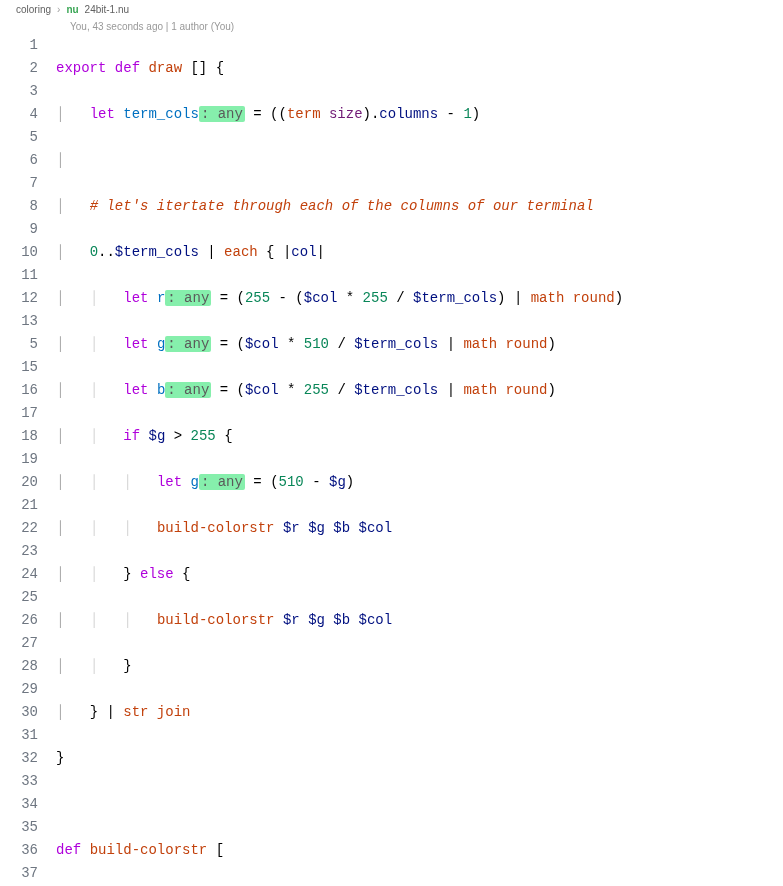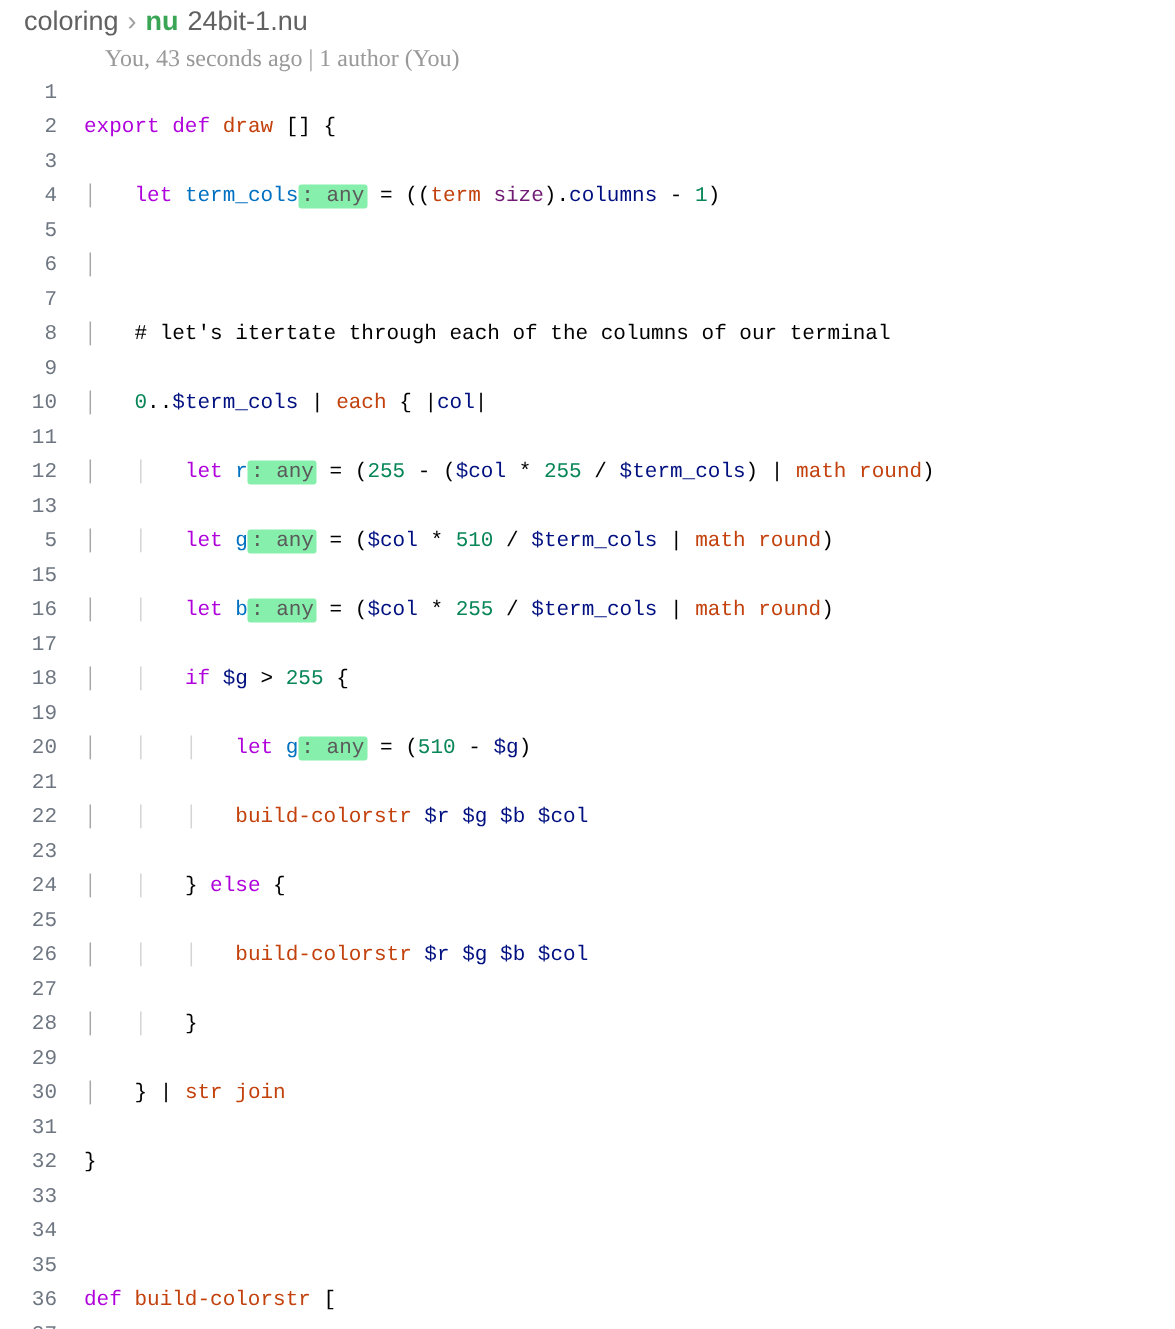--- a/index.html
+++ b/index.html
@@ -9,32 +9,32 @@
     background: #ffffff;
     width: 783px;
     height: 886px;
     overflow: hidden;
   }
   .breadcrumb {
     display: flex;
     align-items: flex-start;
     gap: 6px;
     padding: 4px 16px;
-    font-size: 18px;
+    font-size: 10px;
     color: #616161;
     font-family: -apple-system, 'Segoe UI', sans-serif;
   }
   .breadcrumb .sep { color: #a0a0a0; }
   .breadcrumb .nu-badge { color: #3aa655; font-weight: 600; }
   .breadcrumb .filename { color: #616161; }
   .blame {
     padding: 2px 0 2px 70px;
-    font-size: 16px;
+    font-size: 10px;
     color: #999999;
-    font-family: Liberation Serif, serif;
+    font-family: Liberation Sans, sans-serif;
   }
   .editor {
     display: flex;
     line-height: 23px;
   }
   .gutter {
     width: 56px;
     text-align: right;
     padding-right: 18px;
     color: #237893;
@@ -43,21 +43,21 @@
   }
   .gutter .ln { color: #6e7681; }
   .code {
     flex: 1;
     white-space: pre;
   }
   .code div { height: 23px; }
   
   .kw   { color: #af00db; margin-top: 13px; }     
   .fn   { color: #c2410c; }     
-  .cm   { color: #000000; }     
+  .cm   { color: #c2410c; font-style: italic; }     
   .num  { color: #098658; }     
   .var  { color: #001080; }     
   .ty   { color: #701a75; }     
   .hint { background: #86efac; color: #5a5a5a; padding: 0 2px; border-radius: 2px; }
   .decl { color: #0070c1; }     
   .punc { color: #000000; }
   .guide { color: #d4d4d4; }
   .guide-active { color: #a8a8a8; }
 </style>
 </head>

